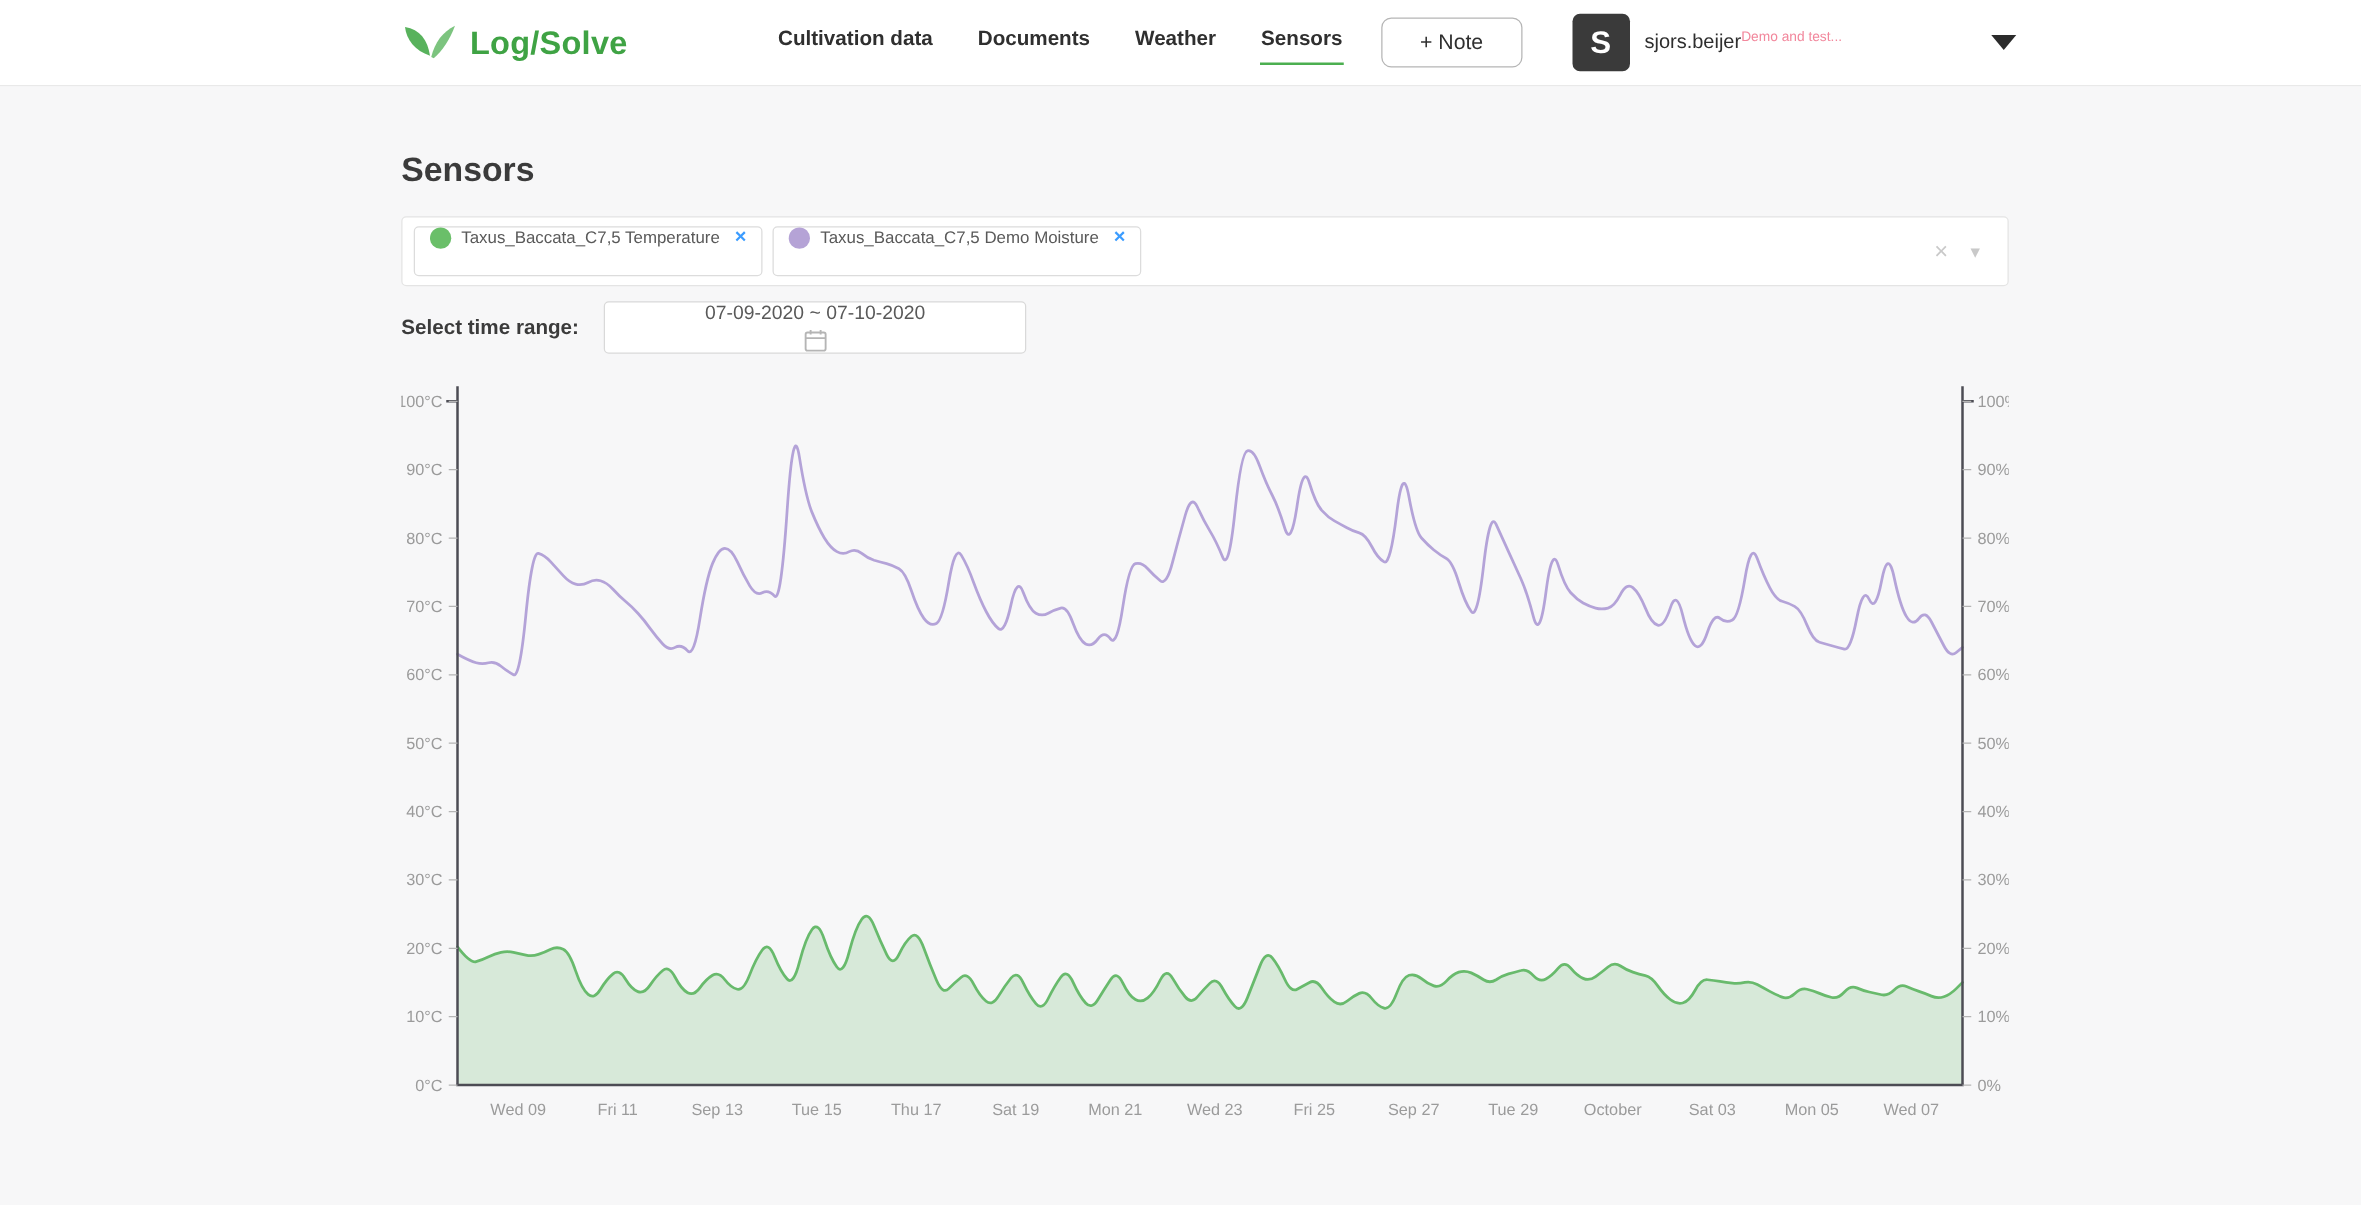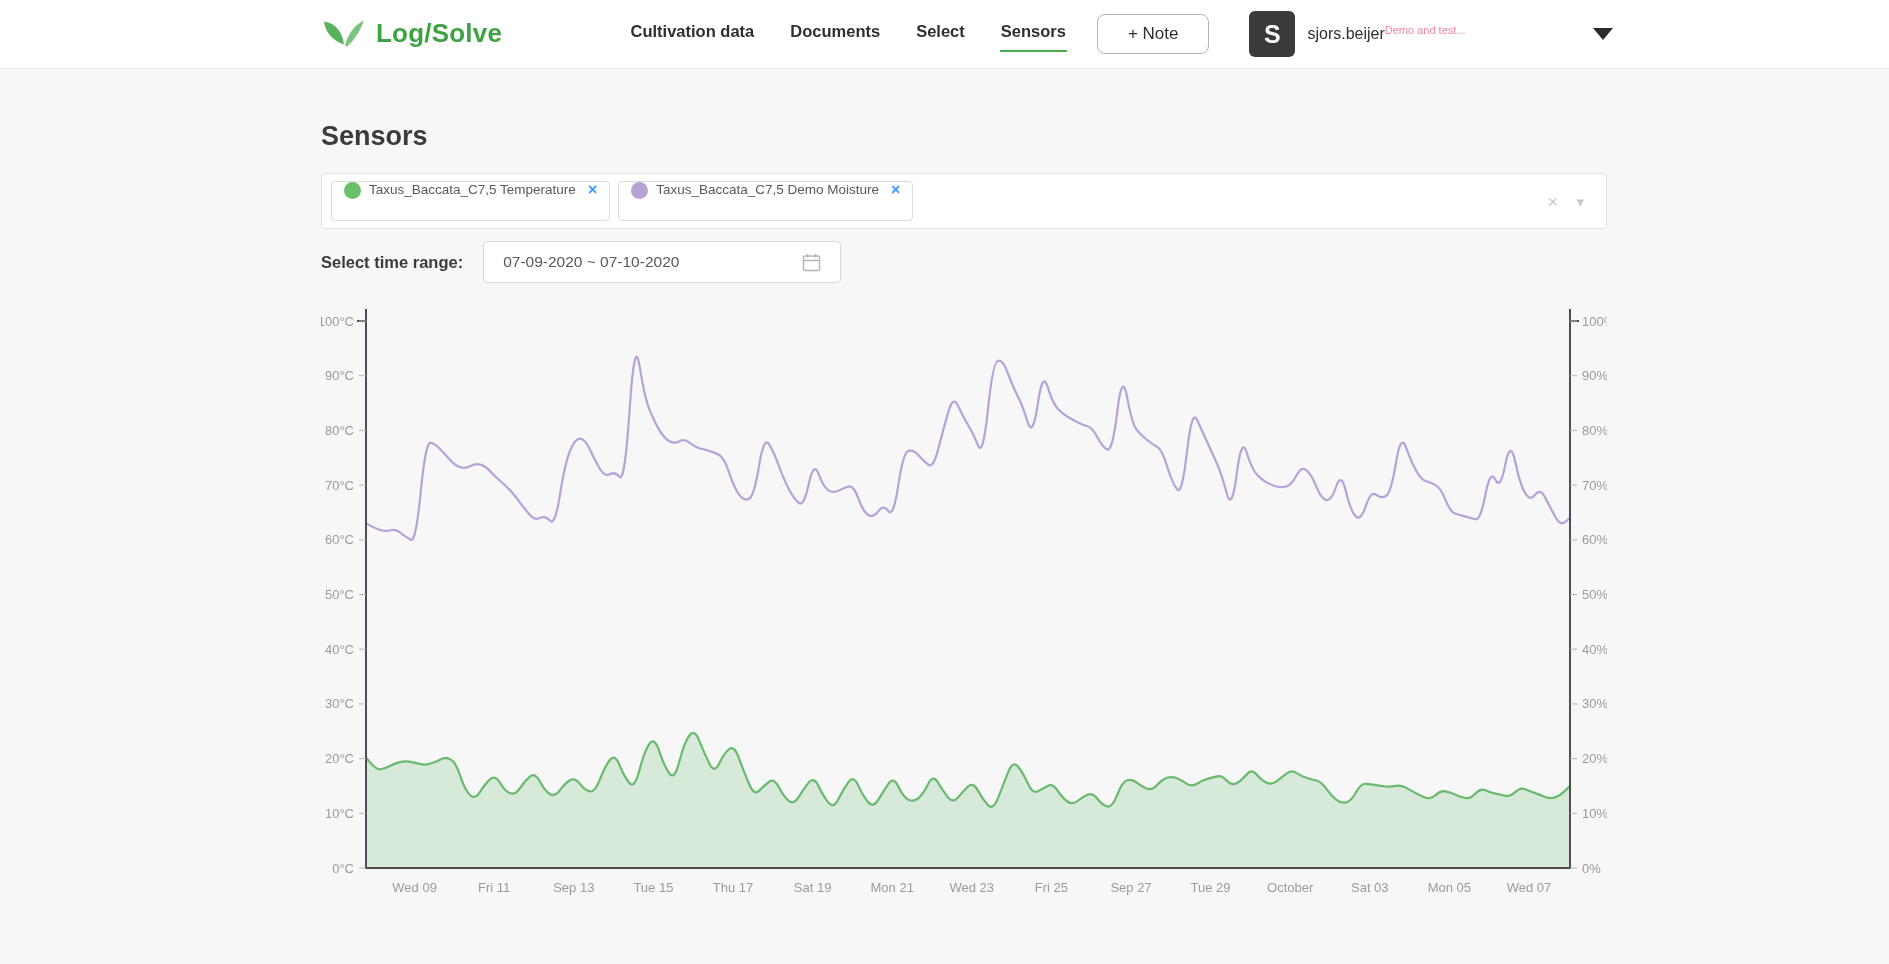--- a/index.html
+++ b/index.html
@@ -1,21 +1,21 @@
 <!DOCTYPE html>
 <html><head>
 <meta charset="utf-8">
 <title>Log/Solve — Sensors</title>
 <style>
   html,body{margin:0;padding:0;background:#f7f7f8;width:1889px;height:964px;overflow:hidden;
     font-family:"Liberation Sans",sans-serif;color:#3b3b3b;}
   
   .header{background:#fff;border-bottom:1px solid #e9e9e9;height:68px;}
   .header-inner{margin-left:321px;margin-right:276px;height:100%;display:flex;align-items:center;}
-  .logo{display:flex;gap:9px;cursor:pointer;}
+  .logo{display:flex;align-items:center;gap:9px;cursor:pointer;}
   .logo-text{font-size:26px;font-weight:bold;color:#3fa344;letter-spacing:0.2px;}
   .nav{margin-left:auto;display:flex;align-items:center;gap:34px;}
   .nav-item{font-size:16.5px;font-weight:bold;color:#2f2f2f;padding:6px 1px 9px;cursor:pointer;border-bottom:2.5px solid transparent;}
   .nav-item.active{border-bottom:2.5px solid #4caf50;}
   .note-btn{margin-left:30px;background:#fff;border:1.5px solid #b5b5b5;border-radius:8px;
     padding:9px 30px;font-size:17px;color:#2f2f2f;cursor:pointer;font-family:inherit;}
   .user{margin-left:40px;display:flex;align-items:center;gap:12px;cursor:pointer;}
   .avatar{width:46px;height:46px;background:#3a3a3a;border-radius:6px;color:#fff;font-size:25px;
     font-weight:bold;display:flex;align-items:center;justify-content:center;}
   .user-texts{display:flex;flex-direction:row;line-height:1.25;}
@@ -32,21 +32,21 @@
     height:38px;padding:0 12px;margin-right:8px;}
   .tag-dot{width:17px;height:17px;border-radius:50%;flex:0 0 auto;}
   .tag-label{font-size:13.5px;color:#595959;white-space:nowrap;}
   .tag-close{color:#3b9cff;font-size:16px;font-weight:bold;margin-left:4px;cursor:pointer;line-height:1;}
   .select-right{margin-left:auto;display:flex;align-items:center;gap:18px;color:#c9c9c9;}
   .select-clear{font-size:19px;cursor:pointer;line-height:1;}
   .select-caret{font-size:15px;cursor:pointer;line-height:1;}
   .time-row{margin-top:12px;display:flex;align-items:center;gap:20px;}
   .time-label{font-size:16.5px;font-weight:bold;color:#3b3b3b;}
   .date-input{background:#fff;border:1px solid #d9d9d9;border-radius:4px;width:318px;height:40px;
-    display:flex;align-items:center;padding:0 19px;cursor:pointer;}
+    display:flex;align-items:center;padding:0 9px;cursor:pointer;flex-direction:column;}
   .date-value{font-size:15.5px;color:#595959;flex:1;}
   .cal-icon{flex:0 0 auto;display:flex;}
   .chart-wrap{margin-top:14px;}
   .chart-wrap svg{display:block;width:1286px;height:628px;}
   .tick{font-family:"Liberation Sans",sans-serif;font-size:13px;fill:#9b9b9b;}
 </style>
 </head>
 <body>
 
 <div class="header">
@@ -58,21 +58,21 @@
           <path d="M3,3 C15,5 21,13 23,26 C11,22 4,13 3,3 Z" fill="#58b25c"></path>
           <path d="M24,27 C27,15 33,7 43,2 C39,13 33,22 26,28 Z" fill="#7cc47f"></path>
         </svg>
       </span>
       <span class="logo-text">Log/Solve</span>
     </div>
 
     <div class="nav">
       <span class="nav-item">Cultivation data</span>
       <span class="nav-item">Documents</span>
-      <span class="nav-item">Select</span>
+      <span class="nav-item">Weather</span>
       <span class="nav-item active">Sensors</span>
     </div>
 
     <button class="note-btn">+ Note</button>
 
     <div class="user">
       <div class="avatar">S</div>
       <div class="user-texts">
         <span class="user-name">sjors.beijer</span>
         <span class="user-role">Demo and test...</span>

